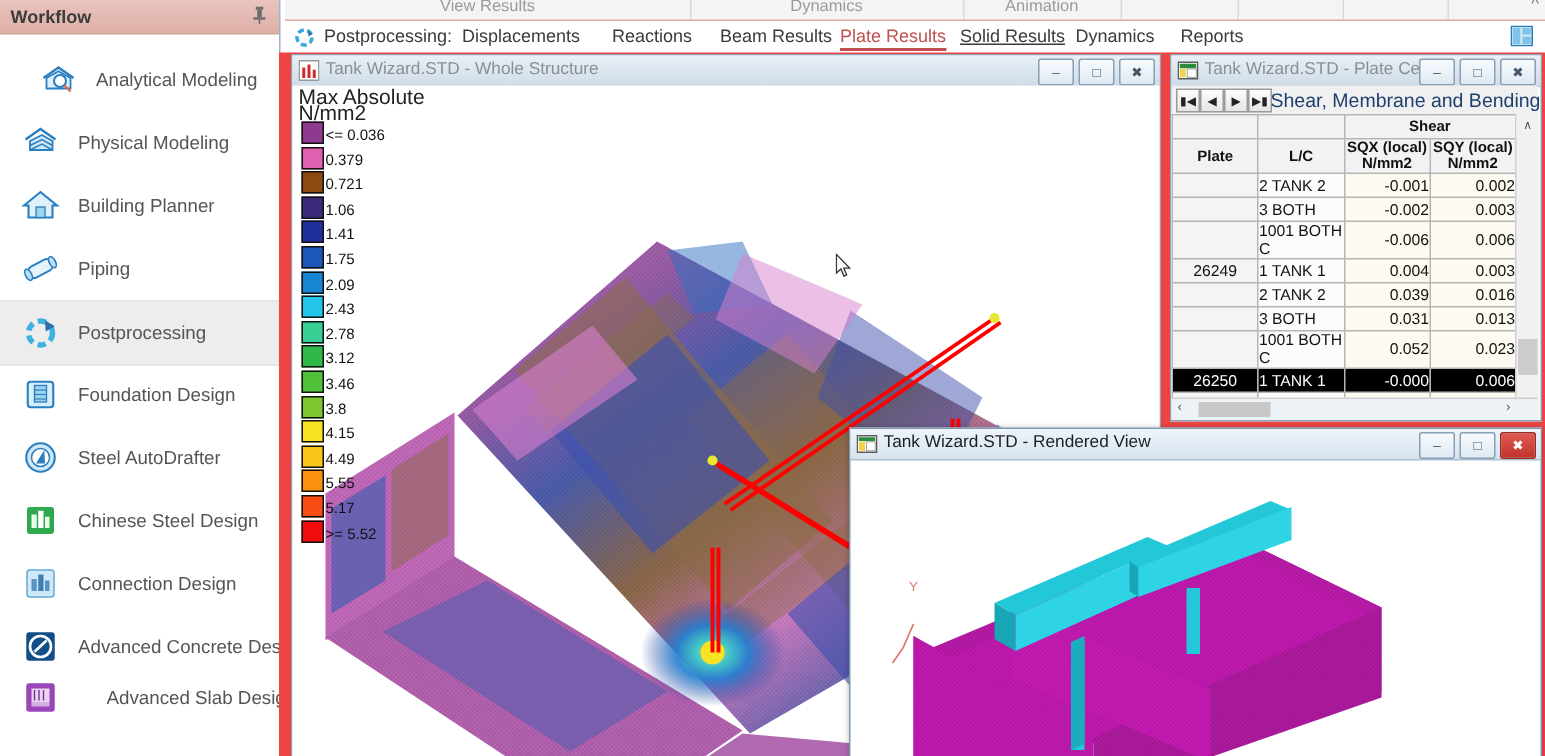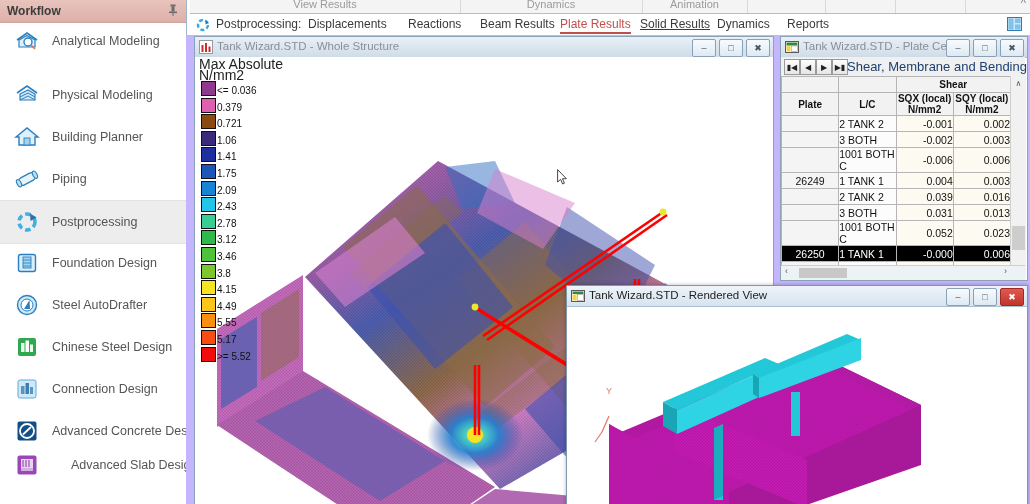--- a/index.html
+++ b/index.html
@@ -57,21 +57,21 @@
   .wf-item{
     position:absolute;left:0;width:186px;height:42px;
     display:flex;align-items:center;cursor:default;
   }
   .wf-item.sel{background:#ededed;border-top:1px solid #e3e3e3;border-bottom:1px solid #e3e3e3;}
   .wf-icon{width:26px;height:26px;margin-left:14px;margin-right:12px;flex:none;position:relative;}
   .wf-label{font-size:12.5px;color:#555;white-space:nowrap;overflow:hidden;}
   
   #mdi{
     position:absolute;left:186px;top:35px;width:844px;height:469px;
-    background:#c4b5fd;
+    background:#ef4444;
   }
   
   #win-structure{
     position:absolute;left:8px;top:1px;width:578px;height:470px;
     background:#ffffff;border:1px solid #8ba3b8;
   }
   .winbar{
     height:20px;
     background:linear-gradient(#e9f0f6,#cfdce8);
     border-bottom:1px solid #aabfd0;position:relative;
@@ -185,21 +185,21 @@
     <span class="pin">
       <svg width="10" height="12" viewBox="0 0 10 12">
         <rect x="2.5" y="0.5" width="5" height="2" fill="#6b6b6b"></rect>
         <rect x="3.5" y="2.5" width="3" height="5" fill="#6b6b6b"></rect>
         <rect x="1" y="7.5" width="8" height="1.6" fill="#6b6b6b"></rect>
         <rect x="4.5" y="9" width="1" height="3" fill="#6b6b6b"></rect>
       </svg>
     </span>
   </div>
 
-  <div class="wf-item" style="top:20px;">
+  <div class="wf-item" style="top:32px;padding-left:12px;">
     <span class="wf-icon">
       <svg width="26" height="26" viewBox="0 0 26 26">
         <path d="M3 12 L13 5 L23 12" fill="none" stroke="#2b7fc0" stroke-width="1.6"></path>
         <path d="M5 12 L13 7.5 L21 12 L21 19 L5 19 Z" fill="#dff0fb" stroke="#2b7fc0" stroke-width="1.2"></path>
         <circle cx="14" cy="14" r="4" fill="#fff" stroke="#2b7fc0" stroke-width="1.4"></circle>
         <line x1="17" y1="17" x2="21" y2="21" stroke="#e2714a" stroke-width="1.6"></line>
       </svg>
     </span>
     <span class="wf-label">Analytical Modeling</span>
   </div>

